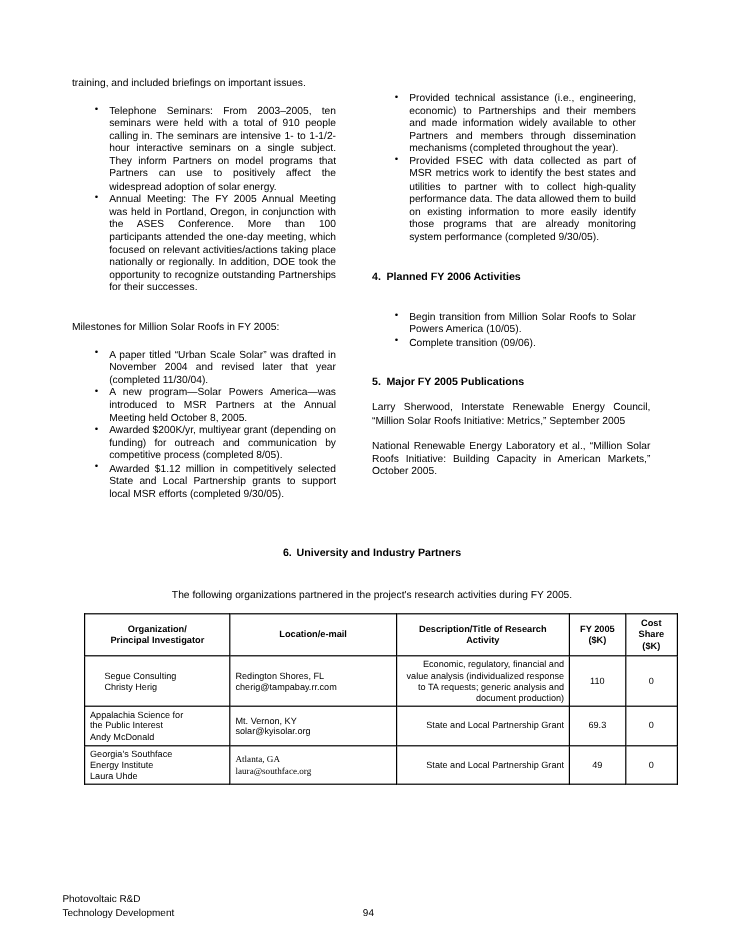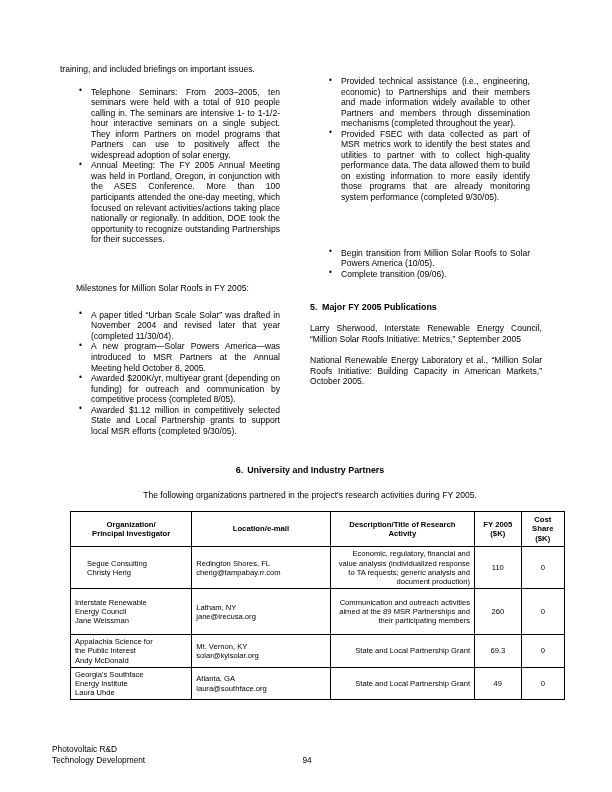--- a/index.html
+++ b/index.html
@@ -66,21 +66,21 @@
     top: -0.5px;
     font-size: 8.2px;
     line-height: 10.55px;
   }
 
   .spacer-line { height: 10.55px; }
 
   .lead {
     font-size: 8.55px;
     line-height: 10.55px;
-    margin: 16px;
+    margin: 0;
   }
 
   .numhead {
     font-size: 8.9px;
     line-height: 11px;
     font-weight: bold;
     margin: 0;
     padding-left: 0px;
   }
   .numhead .num { display: inline-block; width: 12px; }
@@ -90,21 +90,21 @@
     line-height: 10.55px;
     text-align: justify;
     text-align-last: left;
     margin: 0;
   }
 
   
   .sec6-head {
     position: absolute;
     left: 60px;
-    top: 465px;
+    top: 455px;
     width: 500px;
     text-align: center;
     font-size: 8.9px;
     font-weight: bold;
   }
   .sec6-head .num { margin-right: 4px; }
 
   .sec6-intro {
     position: absolute;
     left: 60px;
@@ -207,20 +207,23 @@
 
     <div class="col col-right">
 
       <ul class="bullets">
         <li>Provided technical assistance (i.e., engineering, economic) to Partnerships and their members and made information widely available to other Partners and members through dissemination mechanisms (completed throughout the year).</li>
         <li>Provided  FSEC with data collected as part of MSR metrics work to identify the best states and utilities to partner with to collect high-quality performance data.  The data allowed them to build on existing information to more easily identify those programs that are already monitoring system performance (completed 9/30/05).</li>
       </ul>
 
       <div class="spacer-line"></div>
 
+      <p class="numhead">
+        <span class="num">4.</span><span>Planned FY 2006 Activities</span>
+      </p>
 
       <div class="spacer-line"></div>
 
       <ul class="bullets">
         <li>Begin transition from Million Solar Roofs to Solar Powers America (10/05).</li>
         <li>Complete transition (09/06).</li>
       </ul>
 
       <div class="spacer-line"></div>
 
@@ -277,47 +280,37 @@
       </tr>
     </thead>
     <tbody>
       <tr class="row-h-1">
         <td class="c-org nl" style="white-space: pre-line; padding-left: 16px;">Segue Consulting
 Christy Herig</td>
         <td class="c-loc nl" style="white-space: pre-line;">Redington Shores, FL
 cherig@tampabay.rr.com</td>
         <td class="c-desc">Economic, regulatory, financial and value analysis (individualized response to TA requests; generic analysis and document production)</td>
         <td class="c-num">110</td>
-        <td class="c-num">0</td>
-      </tr>
-      <tr class="row-h-2">
-        <td class="c-org nl" style="white-space: pre-line;">Interstate Renewable
-Energy Council
-Jane Weissman</td>
-        <td class="c-loc nl" style="white-space: pre-line;">Latham, NY
-jane@irecusa.org</td>
-        <td class="c-desc">Communication and outreach activities aimed at the 89 MSR Partnerships and their participating members</td>
-        <td class="c-num">260</td>
         <td class="c-num">0</td>
       </tr>
       <tr class="row-h-3">
         <td class="c-org nl" style="white-space: pre-line;">Appalachia Science for
 the Public Interest
 Andy McDonald</td>
         <td class="c-loc nl" style="white-space: pre-line;">Mt. Vernon, KY
 solar@kyisolar.org</td>
         <td class="c-desc">State and Local Partnership Grant</td>
         <td class="c-num">69.3</td>
         <td class="c-num">0</td>
       </tr>
       <tr class="row-h-4">
         <td class="c-org nl" style="white-space: pre-line;">Georgia's Southface
 Energy Institute
 Laura Uhde</td>
-        <td class="c-loc nl" style="white-space: pre-line;">Atlanta, GA
+        <td class="c-loc nl" style="white-space: pre-line; font-family: Liberation Serif, serif;">Atlanta, GA
 laura@southface.org</td>
         <td class="c-desc">State and Local Partnership Grant</td>
         <td class="c-num">49</td>
         <td class="c-num">0</td>
       </tr>
     </tbody>
   </table>
 
   <div class="footer">
     <div class="f-left" style="white-space: pre-line;">Photovoltaic R&amp;D

